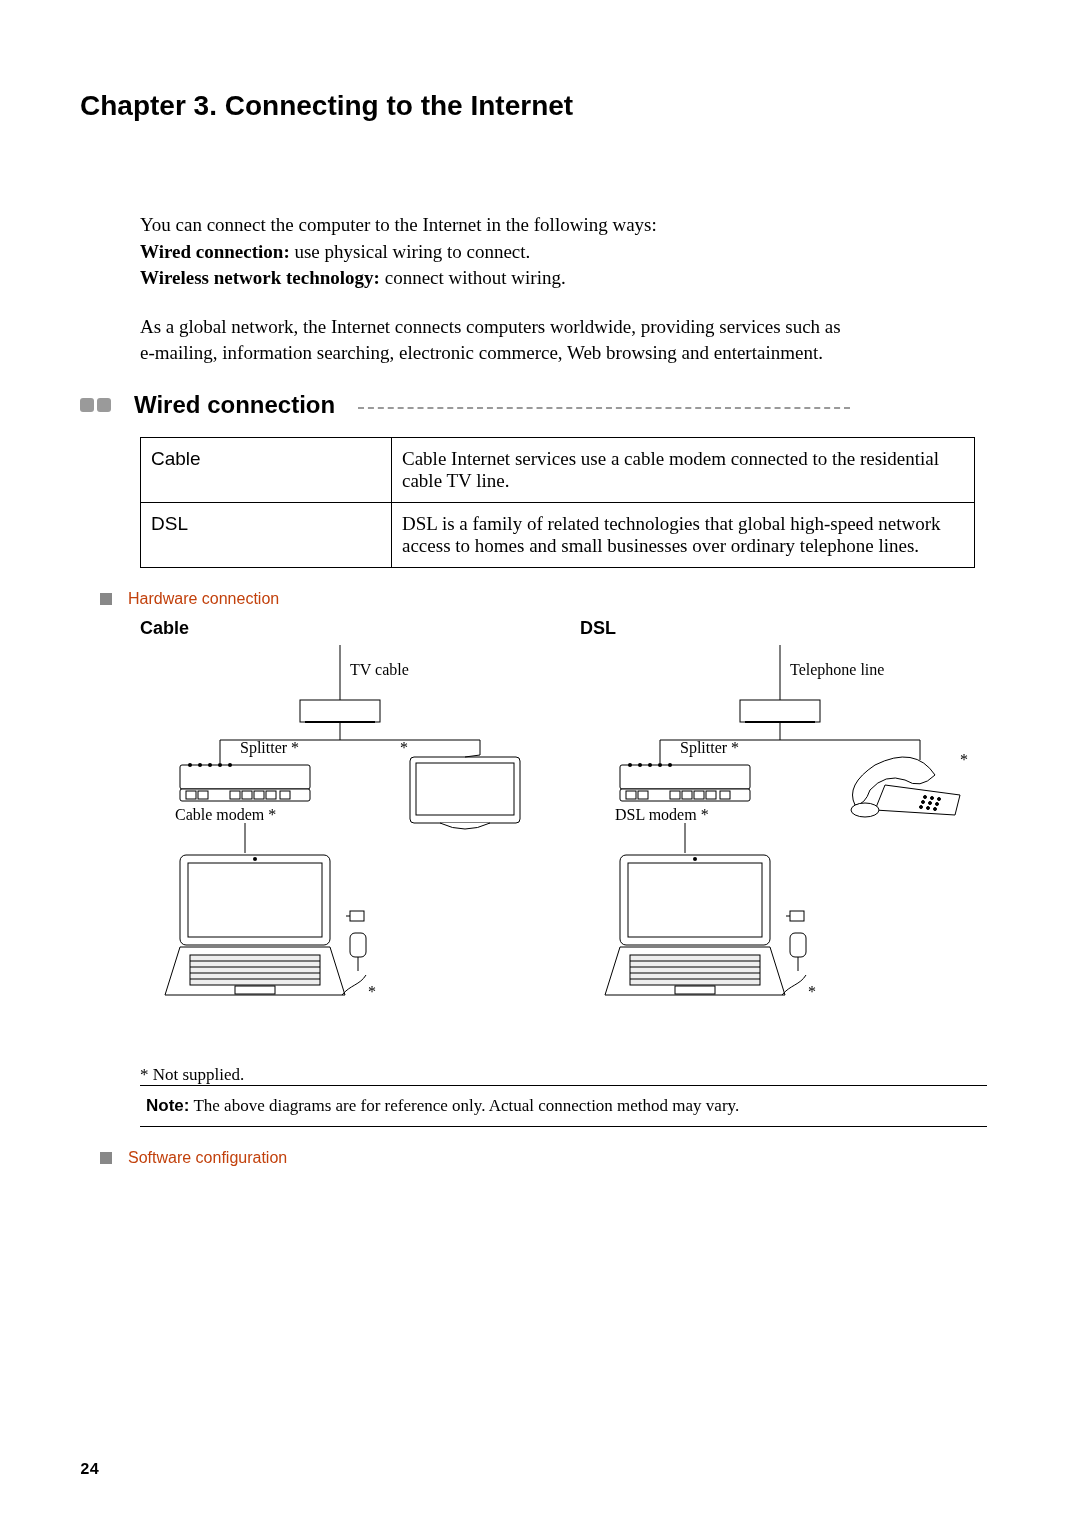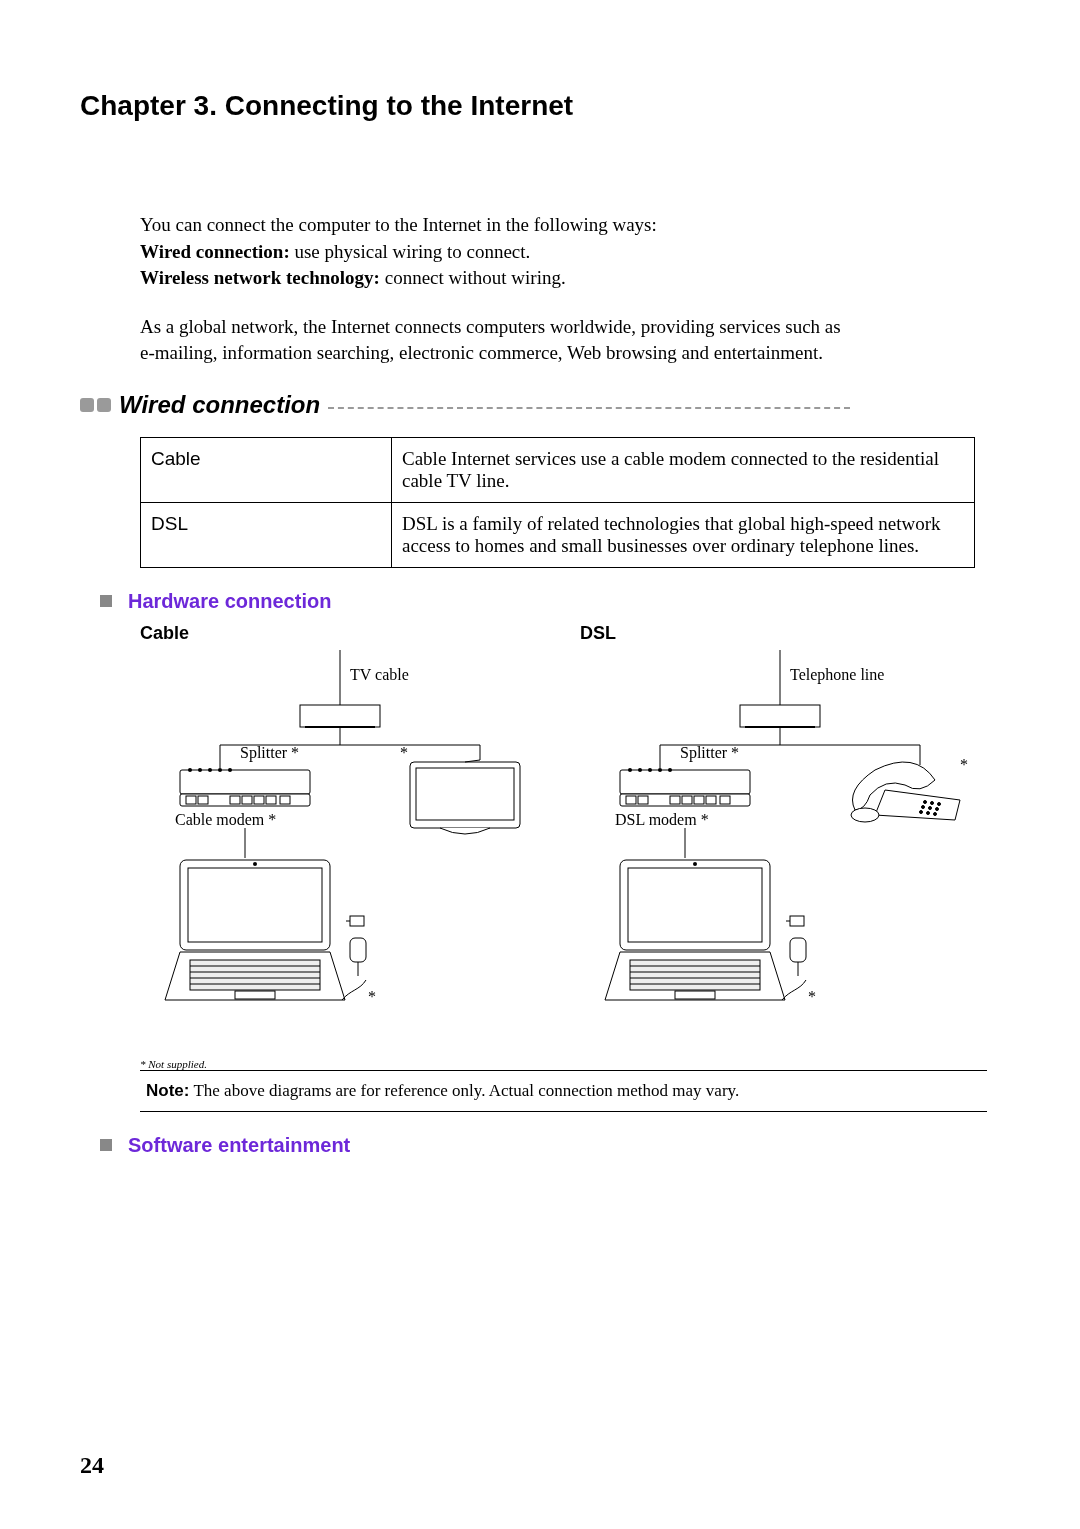--- a/index.html
+++ b/index.html
@@ -32,22 +32,21 @@
   .para {
     margin-bottom: 22px;
   }
   .bold-run { font-weight: bold; }
 
   
   .section-row {
     display: flex;
     align-items: center;
     margin: 24px 0 18px 0;
-    gap: 0;
-    font-style: italic;
+    gap: 15px;
   }
   .double-bullet {
     display: inline-flex;
     gap: 3px;
     margin-right: 8px;
   }
   .db-sq {
     width: 14px; height: 14px; border-radius: 3px; background: #9a9a9a;
   }
   .section-title {
@@ -88,23 +87,23 @@
     display: flex;
     align-items: center;
     gap: 16px;
     margin: 22px 0 10px 20px;
   }
   .sub-sq {
     width: 12px; height: 12px; background: #888;
   }
   .subsection-title {
     font-family: Arial, Helvetica, sans-serif;
-    font-weight: bold;
-    font-size: 20px;
-    color: #6d28d9;
+    font-weight: normal;
+    font-size: 16px;
+    color: #c2410c;
   }
 
   
   .diagrams {
     display: flex;
     margin-left: 60px;
     gap: 40px;
   }
   .diag-col {
     width: 400px;
@@ -131,29 +130,28 @@
     margin-bottom: 14px;
   }
   .note-label {
     font-family: Arial, Helvetica, sans-serif;
     font-weight: bold;
   }
   .page-number {
     position: absolute;
     left: 80px;
     bottom: 50px;
-    font-family: Liberation Serif, serif;
-    font-weight: bold;
-    font-size: 24px;
+    font-family: Liberation Mono, monospace;
+    font-weight: bold;
+    font-size: 16px;
   }
   .small-note {
-    font-size: 11px;
-    margin-left: 60px;
-    margin-top: 4px;
-    font-style: italic;
+    font-size: 17px;
+    margin-left: 60px;
+    margin-top: 16px;
   }
 </style>
 </head>
 <body>
 
 <div class="page">
 
   <div class="chapter-title">Chapter 3. Connecting to the Internet</div>
 
   <div class="body-text indent para">
@@ -345,18 +343,18 @@
 
   <div class="small-note">* Not supplied.</div>
 
   <div class="note-box">
     <span class="note-label">Note:</span>
     <span>The above diagrams are for reference only. Actual connection method may vary.</span>
   </div>
 
   <div class="subsection-row">
     <span class="sub-sq"></span>
-    <span class="subsection-title">Software entertainment</span>
+    <span class="subsection-title">Software configuration</span>
   </div>
 
 
   <div class="page-number">24</div>
 </div>
 
 </body></html>

